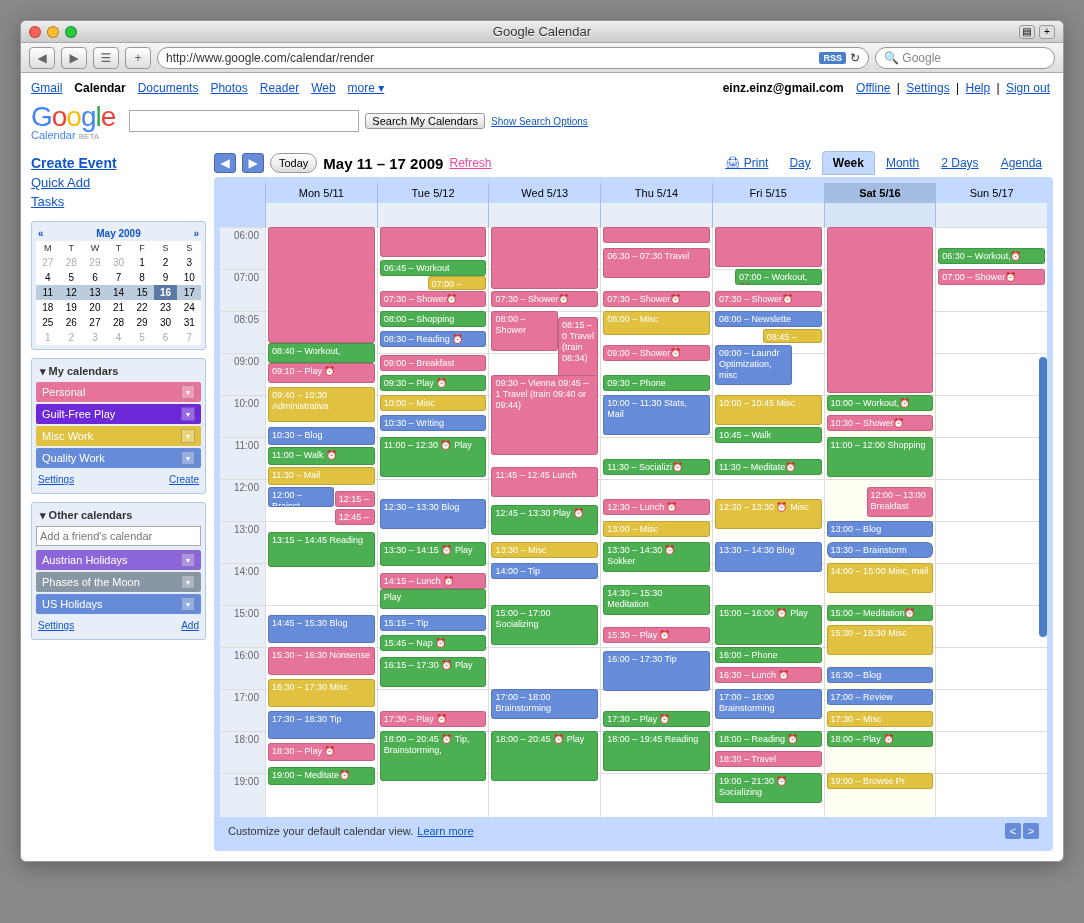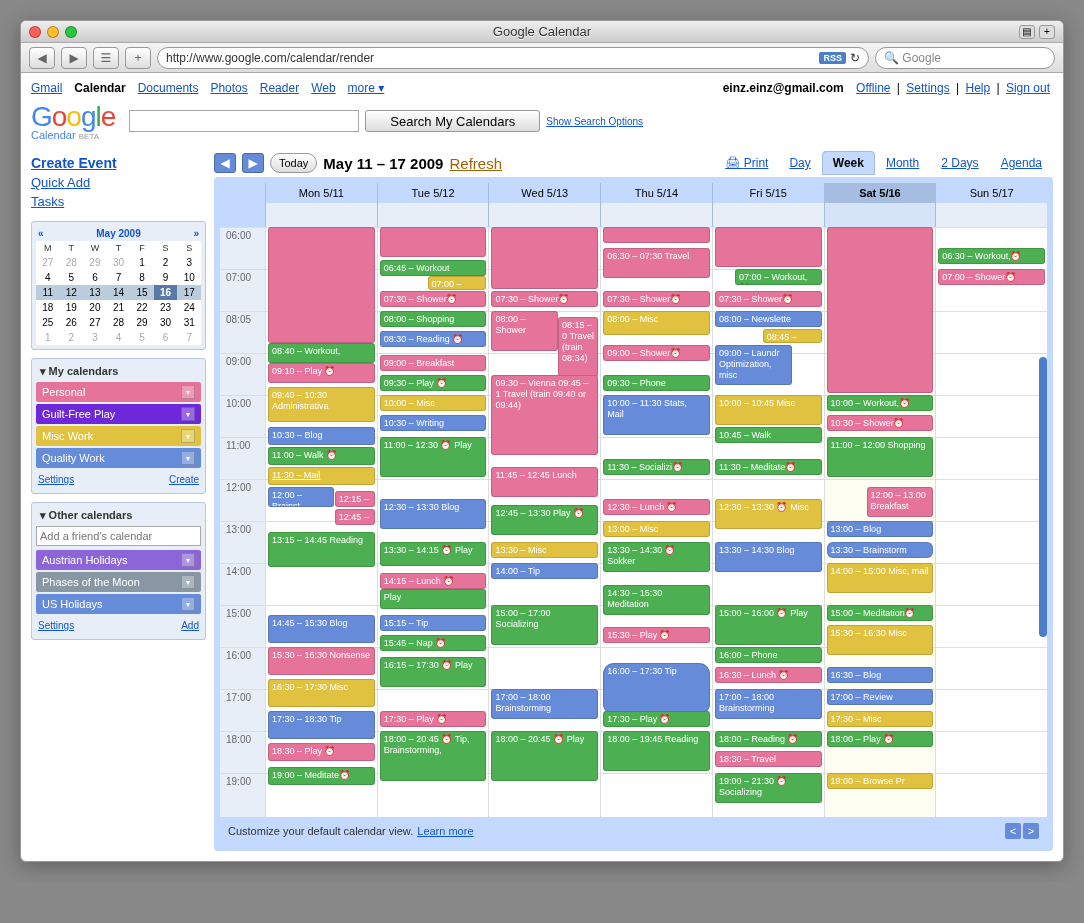--- a/index.html
+++ b/index.html
@@ -23,21 +23,21 @@
 .top-nav .active{color:#000;font-weight:bold;text-decoration:none}
 .top-nav .right{margin-left:auto;color:#000}
 .top-nav .right a{margin:0 3px}
 .top-nav .right b{color:#000;margin-right:6px}
 .header-row{display:flex;align-items:center;gap:14px;margin-bottom:8px}
 .logo{font-family:Georgia,serif;font-size:28px;letter-spacing:-1px}
 .logo .b{color:#4285f4}.logo .r{color:#ea4335}.logo .y{color:#fbbc05}.logo .g{color:#34a853}
 .logo .sub{font-size:11px;color:#4285f4;display:block;margin-top:-4px;letter-spacing:0}
 .search-form{display:flex;align-items:center;gap:6px}
 .search-form input{width:230px;height:22px;border:1px solid #aaa;padding:0 4px}
-.search-form button{height:22px;padding:0 24px;background:linear-gradient(#fff,#ddd);border:1px solid #999;border-radius:3px;font-size:13px}
+.search-form button{height:16px;padding:0 6px;background:linear-gradient(#fff,#ddd);border:1px solid #999;border-radius:3px;font-size:11px}
 .main-grid{display:flex;gap:8px}
 .sidebar{width:175px;flex-shrink:0}
 .side-links{padding:4px 0 10px}
 .side-links a{display:block;color:#1155cc;text-decoration:underline;font-size:13px;padding:2px 0}
 .side-links .big{font-weight:bold;font-size:14px}
 .mini-cal{background:#e8eef7;border:1px solid #b5c7de;padding:4px;font-size:10px;border-radius:3px}
 .mini-h{display:flex;justify-content:space-between;font-weight:bold;color:#1155cc;padding:2px}
 .mini-t{width:100%;border-collapse:collapse;background:#fff}
 .mini-t th{background:#fff;color:#333;font-weight:normal;font-size:9px;padding:2px}
 .mini-t td{text-align:center;padding:2px;font-size:10px;width:14.28%}
@@ -60,21 +60,21 @@
 .view-tabs{margin-left:auto;display:flex;gap:0}
 .view-tab{padding:4px 10px;font-size:12px;color:#1155cc;text-decoration:underline;border:1px solid transparent;border-bottom:none}
 .view-tab.active{background:#c3d9ff;border:1px solid #a5bde0;border-radius:4px 4px 0 0;color:#000;text-decoration:none;font-weight:bold}
 .print-link{font-size:12px;color:#1155cc;text-decoration:underline;margin-right:10px}
 .cal-container{background:#c3d9ff;padding:6px;border-radius:4px}
 .day-headers{display:flex;margin-left:45px}
 .day-header{flex:1;text-align:center;font-size:11px;padding:4px;border-left:1px solid #a5bde0}
 .day-header.today{background:#a5bde0;font-weight:bold}
 .grid-wrap{display:flex;background:#fff;height:590px;overflow:hidden;position:relative}
 .time-col{width:45px;flex-shrink:0;background:#e8eef7}
-.time-slot{height:42px;text-align:left;padding:2px 6px;font-size:10px;color:#666;border-top:1px solid #ddd}
+.time-slot{height:42px;text-align:right;padding:2px 6px;font-size:10px;color:#666;border-top:1px solid #ddd}
 .day-col{flex:1;border-left:1px solid #ddd;position:relative}
 .day-col.sat{background:#fffef2}
 .hour-line{height:42px;border-top:1px solid #ddd}
 .event{position:absolute;left:2px;right:2px;border-radius:3px;font-size:9px;color:#fff;padding:2px 3px;overflow:hidden;line-height:11px;border:1px solid rgba(0,0,0,.15)}
 .event.ev-pink{background:#e67399}
 .event.ev-green{background:#4cb052}
 .event.ev-yellow{background:#e0c240}
 .event.ev-blue{background:#668cd9}
 .footer-msg{padding:6px 8px;font-size:11px;color:#333;display:flex;align-items:center}
 .footer-msg a{color:#1155cc;text-decoration:underline;margin-left:4px}
@@ -267,21 +267,21 @@
           </div>
         </div>
       </div>
 
       <div class="main-area">
         <div class="cal-toolbar">
           <div class="arrow-btn">◀</div>
           <div class="arrow-btn">▶</div>
           <button class="today-btn">Today</button>
           <span class="date-range">May 11 – 17 2009</span>
-          <a href="#" style="color:#a16207;text-decoration:underline;font-size:15px">Refresh</a>
+          <a href="#" style="color:#ec4899;text-decoration:underline;font-size:12px">Refresh</a>
           <div class="view-tabs">
             <a href="#" class="print-link">🖨 <span>Print</span></a>
             <span id="view-tabs"><span class="view-tab">Day</span><span class="view-tab active">Week</span><span class="view-tab">Month</span><span class="view-tab">2 Days</span><span class="view-tab">Agenda</span></span>
           </div>
         </div>
 
         <div class="cal-container">
           <div class="day-headers" id="day-headers">
               <div class="day-header">Mon 5/11</div>
               <div class="day-header">Tue 5/12</div>
@@ -332,21 +332,21 @@
                   <div class="hour-line"></div>
                   <div class="hour-line"></div>
                   <div class="hour-line"></div>
                   <div class="hour-line"></div>
                   <div class="event ev-pink" style="top: 0px; height: 116px;"></div>
                   <div class="event ev-green" style="top: 116px; height: 20px;">08:40 – Workout,</div>
                   <div class="event ev-pink" style="top: 136px; height: 20px;">09:10 – Play ⏰</div>
                   <div class="event ev-yellow" style="top: 160px; height: 35px;">09:40 – 10:30 Administrativa</div>
                   <div class="event ev-blue" style="top: 200px; height: 18px;">10:30 – Blog</div>
                   <div class="event ev-green" style="top: 220px; height: 18px;">11:00 – Walk ⏰</div>
-                  <div class="event ev-yellow" style="top: 240px; height: 18px; text-decoration: underline;">11:30 – Mail</div>
+                  <div class="event ev-yellow" style="top: 240px; height: 18px;">11:30 – Mail</div>
                   <div class="event ev-blue" style="top: 260px; height: 20px; width: 60%;">12:00 – Brainst</div>
                   <div class="event ev-pink" style="top: 264px; height: 16px; left: 62%;">12:15 –</div>
                   <div class="event ev-pink" style="top: 282px; height: 16px; left: 62%;">12:45 –</div>
                   <div class="event ev-green" style="top: 305px; height: 35px;">13:15 – 14:45 Reading</div>
                   <div class="event ev-blue" style="top: 388px; height: 28px;">14:45 – 15:30 Blog</div>
                   <div class="event ev-pink" style="top: 420px; height: 28px;">15:30 – 16:30 Nonsense</div>
                   <div class="event ev-yellow" style="top: 452px; height: 28px;">16:30 – 17:30 Misc</div>
                   <div class="event ev-blue" style="top: 484px; height: 28px;">17:30 – 18:30 Tip</div>
                   <div class="event ev-pink" style="top: 516px; height: 18px;">18:30 – Play ⏰</div>
                   <div class="event ev-green" style="top: 540px; height: 18px;">19:00 – Meditate⏰</div>
@@ -436,21 +436,21 @@
                   <div class="event ev-yellow" style="top: 84px; height: 24px;">08:00 – Misc</div>
                   <div class="event ev-pink" style="top: 118px; height: 16px;">09:00 – Shower⏰</div>
                   <div class="event ev-green" style="top: 148px; height: 16px;">09:30 – Phone</div>
                   <div class="event ev-blue" style="top: 168px; height: 40px;">10:00 – 11:30 Stats, Mail</div>
                   <div class="event ev-green" style="top: 232px; height: 16px;">11:30 – Socializi⏰</div>
                   <div class="event ev-pink" style="top: 272px; height: 16px;">12:30 – Lunch ⏰</div>
                   <div class="event ev-yellow" style="top: 294px; height: 16px;">13:00 – Misc</div>
                   <div class="event ev-green" style="top: 315px; height: 30px;">13:30 – 14:30 ⏰ Sokker</div>
                   <div class="event ev-green" style="top: 358px; height: 30px;">14:30 – 15:30 Meditation</div>
                   <div class="event ev-pink" style="top: 400px; height: 16px;">15:30 – Play ⏰</div>
-                  <div class="event ev-blue" style="top: 436px; height: 52px; border-radius: 11px;">16:00 – 17:30 Tip</div>
+                  <div class="event ev-blue" style="top: 424px; height: 40px;">16:00 – 17:30 Tip</div>
                   <div class="event ev-green" style="top: 484px; height: 16px;">17:30 – Play ⏰</div>
                   <div class="event ev-green" style="top: 504px; height: 40px;">18:00 – 19:45 Reading</div>
                 </div>
                 <div class="day-col">
                   <div class="hour-line"></div>
                   <div class="hour-line"></div>
                   <div class="hour-line"></div>
                   <div class="hour-line"></div>
                   <div class="hour-line"></div>
                   <div class="hour-line"></div>

